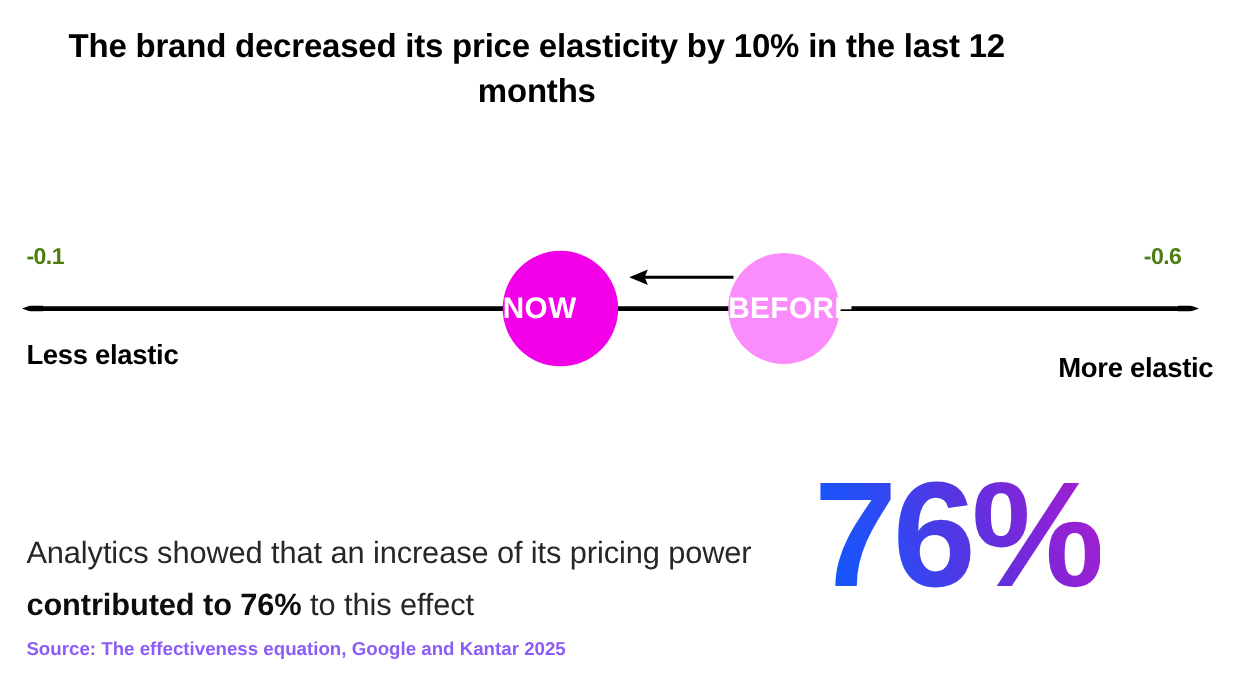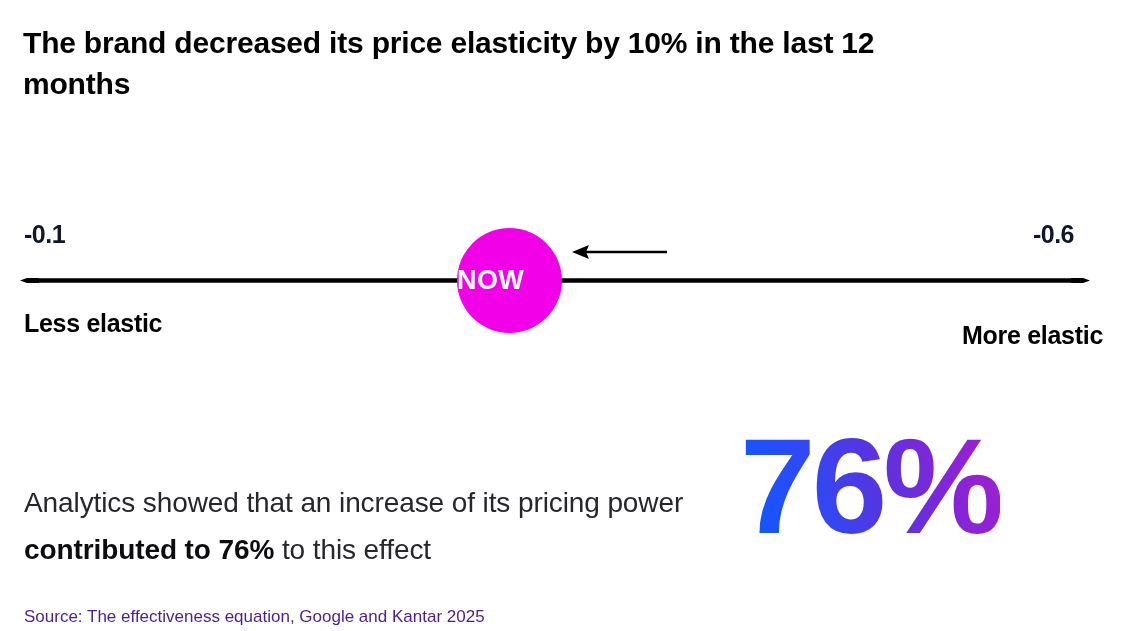--- a/index.html
+++ b/index.html
@@ -25,20 +25,21 @@
   .headline {
     position: absolute;
     left: 23px;
     top: 22px;
     width: 930px;
     font-size: 30px;
     font-weight: 700;
     line-height: 41px;
     letter-spacing: -0.2px;
     color: #000000;
+    text-align: center;
   }
 
   
   .scale-block {
     position: absolute;
     left: 0;
     top: 215px;
     width: 1129px;
     height: 135px;
   }
@@ -47,23 +48,23 @@
     position: absolute;
     left: 20px;
     top: 63px;
     width: 1070px;
     height: 5px;
   }
 
   .endpoint-value {
     position: absolute;
     top: 0px;
-    font-size: 25px;
-    font-weight: 700;
-    color: #0f172a;
+    font-size: 21px;
+    font-weight: 700;
+    color: #4d7c0f;
     letter-spacing: -0.5px;
     line-height: 38px;
     text-align: center;
   }
   .endpoint-value.left  { left: 24px; }
   .endpoint-value.right { right: 55px; }
 
   .endpoint-caption {
     position: absolute;
     top: 93px;
@@ -148,24 +149,24 @@
     background-clip: text;
     color: transparent;
     margin-top: 16px;
     -webkit-text-fill-color: transparent;
   }
 
   
   .source {
     position: absolute;
     left: 24px;
-    top: 606px;
+    top: 579px;
     font-size: 17px;
-    font-weight: 400;
-    color: #4c1d95;
+    font-weight: 700;
+    color: #8b5cf6;
     letter-spacing: 0px;
     line-height: 22px;
   }
 </style>
 </head>
 <body style="--now-color: #f200e8; --before-color: #fb8cfb;">
 
 <div class="canvas">
 
   <div class="headline">The brand decreased its price elasticity by 10% in the last 12 months</div>
@@ -177,20 +178,23 @@
       <polygon points="0,2.5 22,10.5 18,2.5 22,-5.5" fill="#000000"></polygon>
       <polygon points="1070,2.5 1048,-5.5 1052,2.5 1048,10.5" fill="#000000"></polygon>
     </svg>
 
     <div class="endpoint-value left">-0.1</div>
     <div class="endpoint-caption left">Less elastic</div>
 
     <div class="endpoint-value right">-0.6</div>
     <div class="endpoint-caption right">More elastic</div>
 
+    <div class="marker marker-before">
+      <span class="marker-label">BEFORE</span>
+    </div>
 
     <svg class="change-arrow" viewBox="0 0 95 24">
       <line x1="12" y1="12" x2="95" y2="12" stroke="#000000" stroke-width="2.6"></line>
       <polygon points="0,12 17,19 14,12 17,5" fill="#000000"></polygon>
     </svg>
 
     <div class="marker marker-now">
       <span class="marker-label">NOW</span>
     </div>
 

